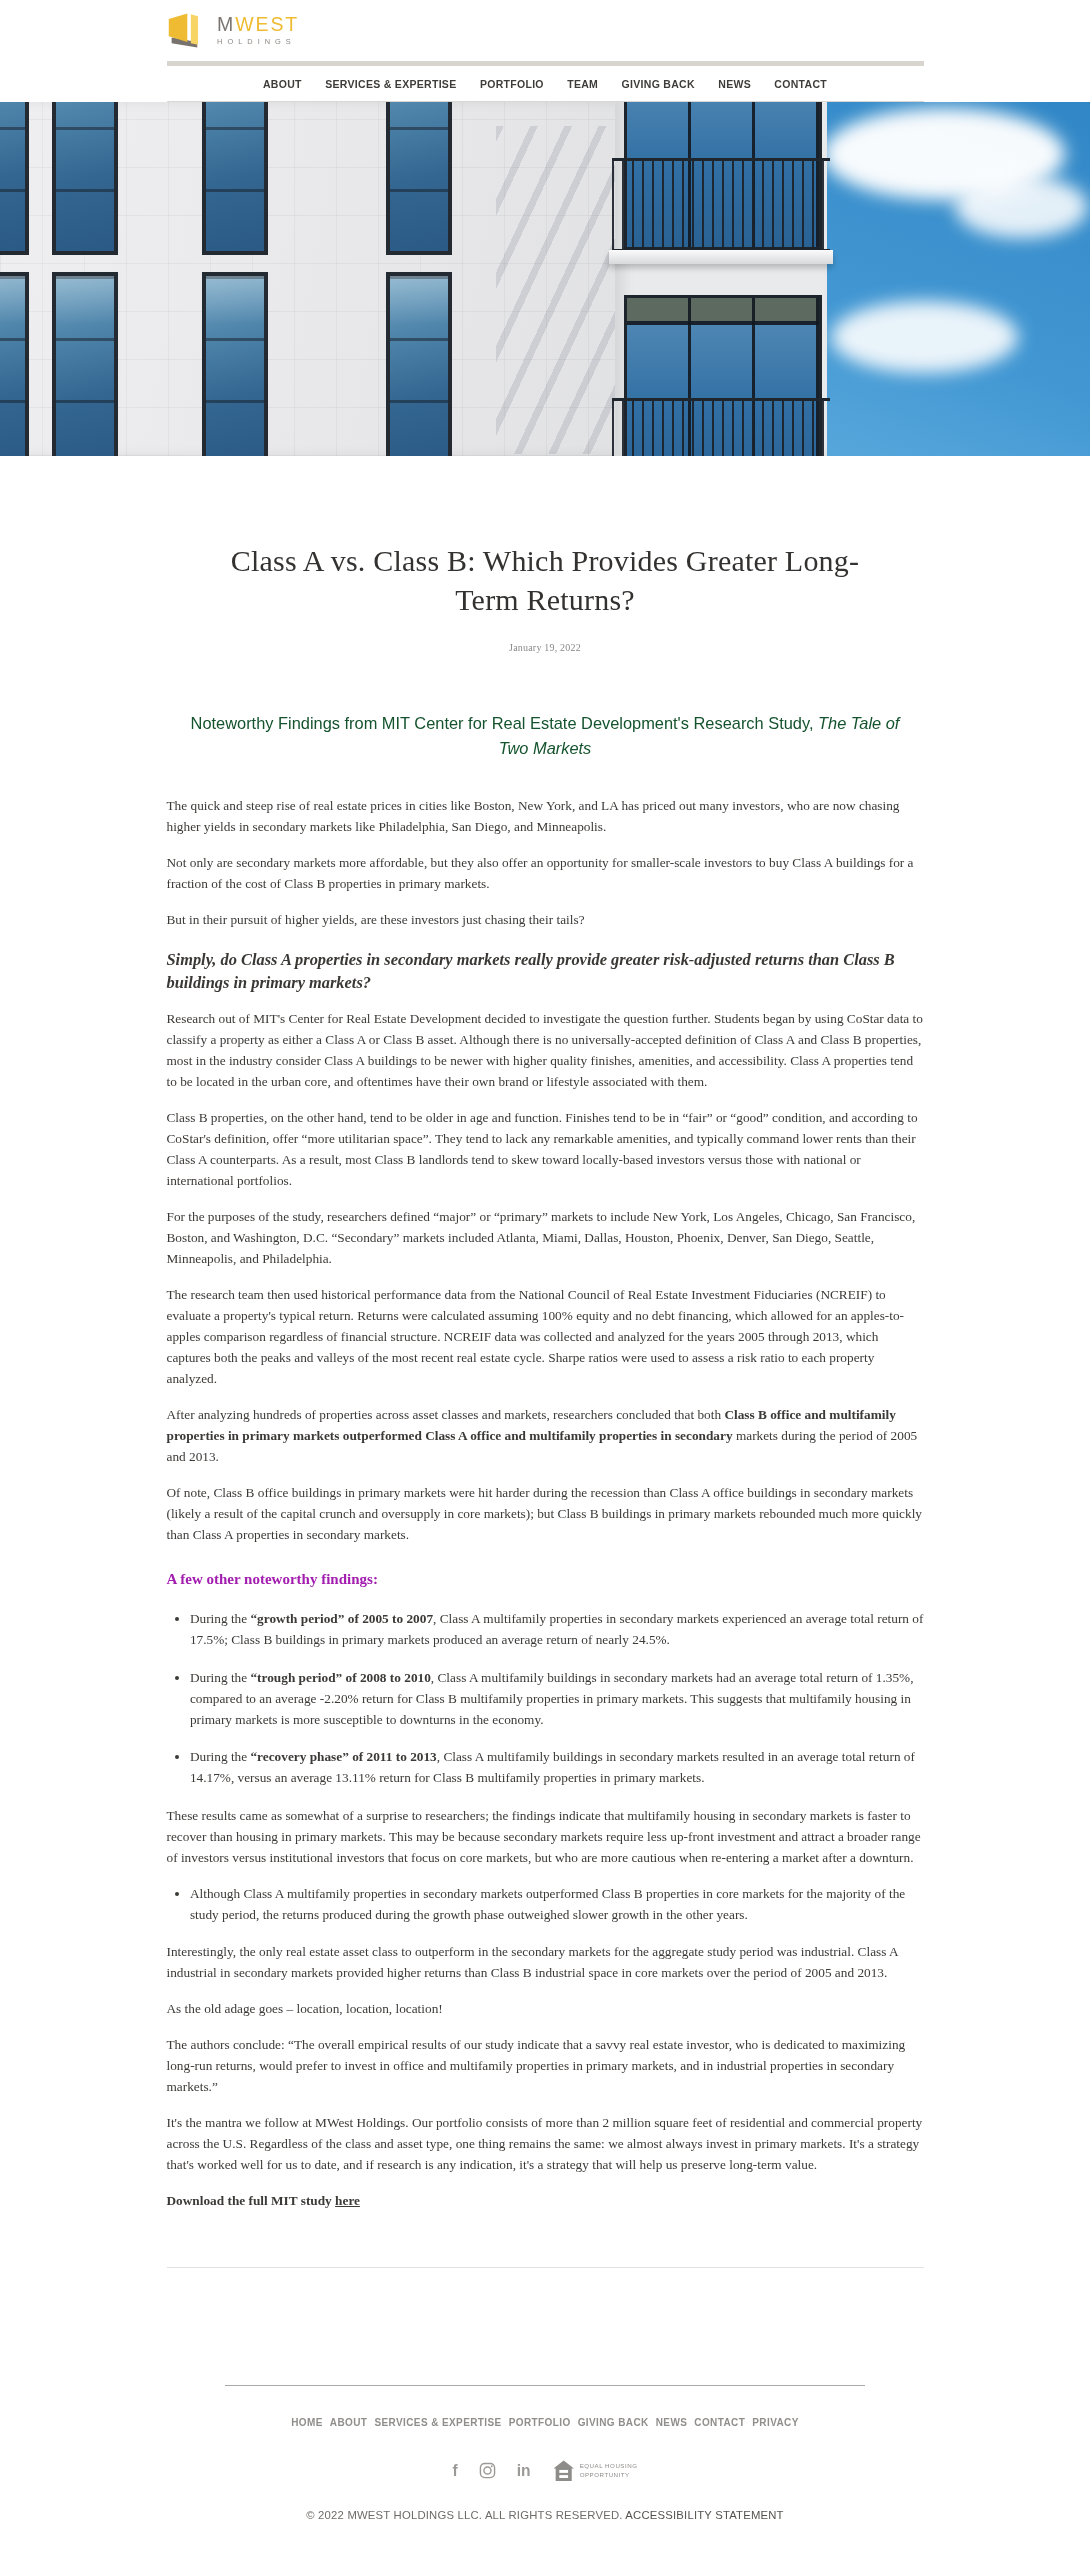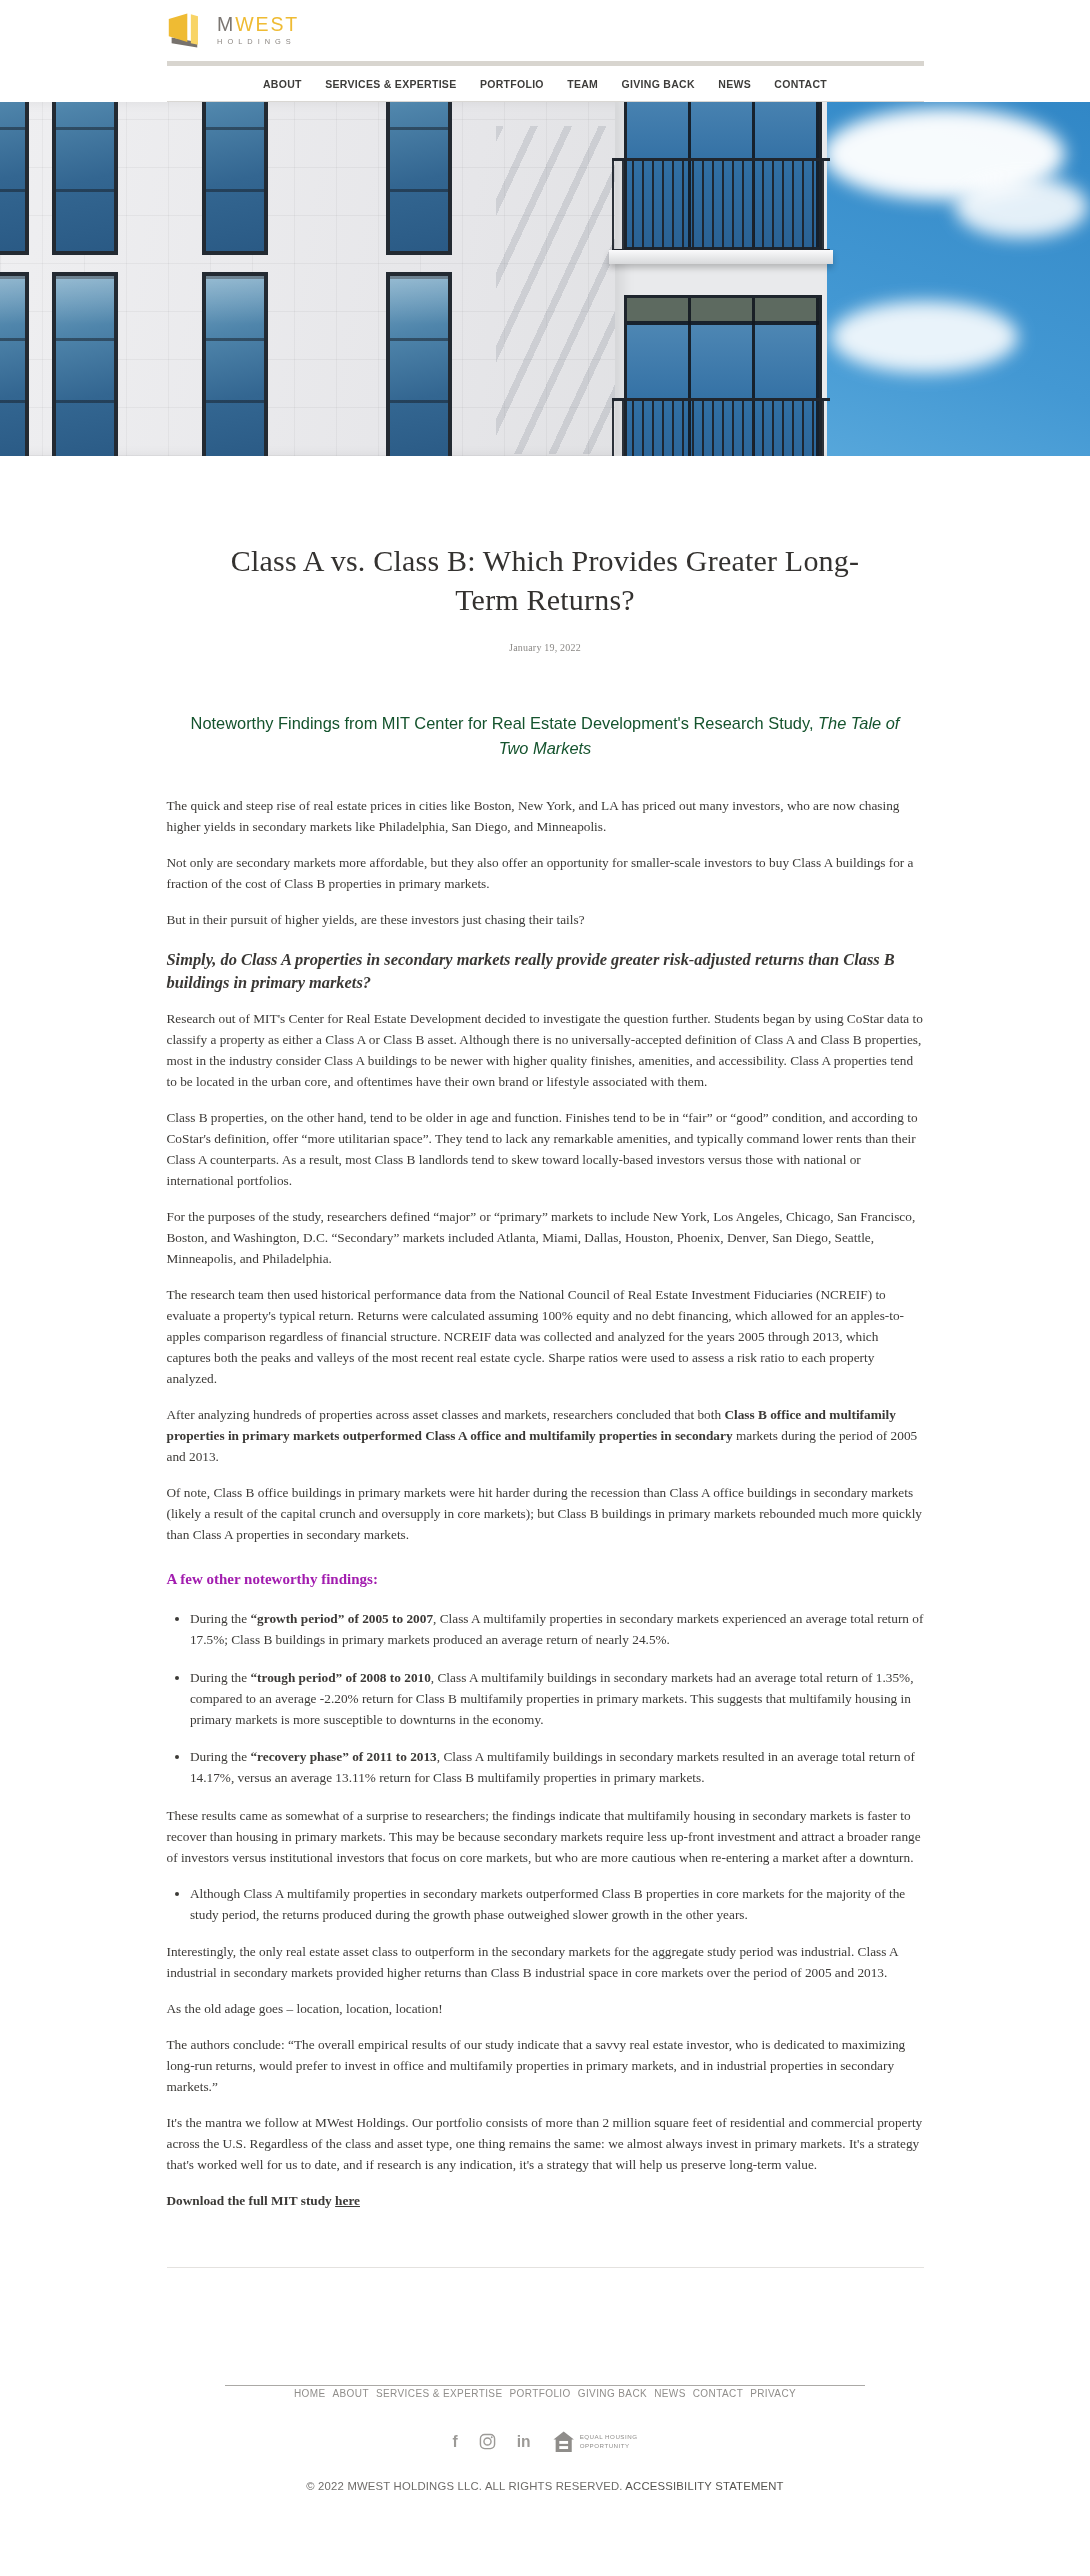--- a/index.html
+++ b/index.html
@@ -77,21 +77,21 @@
   .article-body h3 { font-size:15px; font-weight:700; margin:23.4px 0 18.7px; color:#a21caf; }
   .article-body ul { margin:0 0 15px; padding-left:23.4px; }
   .article-body li { margin-bottom:16.4px; }
   .article-body .b { font-weight:700; }
   .body-link { color:#3C3A37; text-decoration:underline; cursor:pointer; }
   .article-end-divider { border:0; border-top:0.8px solid #E4E2DF; margin-top:56px; }
 
   
   .footer { text-align:center; padding-bottom:45px; }
   .footer-divider { border:0; border-top:0.8px solid #ABA9A6; width:640px; margin:117px auto 0; }
-  .footer-nav { display:flex; justify-content:center; gap:7px; margin-top:2px; }
+  .footer-nav { display:flex; justify-content:center; gap:7px; margin-top:31px;font-weight:bold; }
   .footer-link { font-size:10px; color:#908E8B; letter-spacing:0.4px; text-decoration:none; cursor:pointer; }
   .social-row { margin-top:31px; display:flex; justify-content:center; align-items:center; gap:21px; }
   .soc-glyph { font-size:15.6px; font-weight:700; color:#9C9A97; line-height:1; cursor:pointer; }
   .soc-svg { cursor:pointer; display:block; }
   .eho { display:flex; align-items:center; gap:4.7px; cursor:pointer; }
   .eho-text { text-align:left; font-size:6.2px; letter-spacing:0.5px; color:#8F8D8A; line-height:1.35; }
   .copyright { margin-top:26.5px; font-size:11.3px; color:#6E6C69; letter-spacing:0.2px; }
   .copyright a { color:#55534F; cursor:pointer; }
 </style>
 </head>

